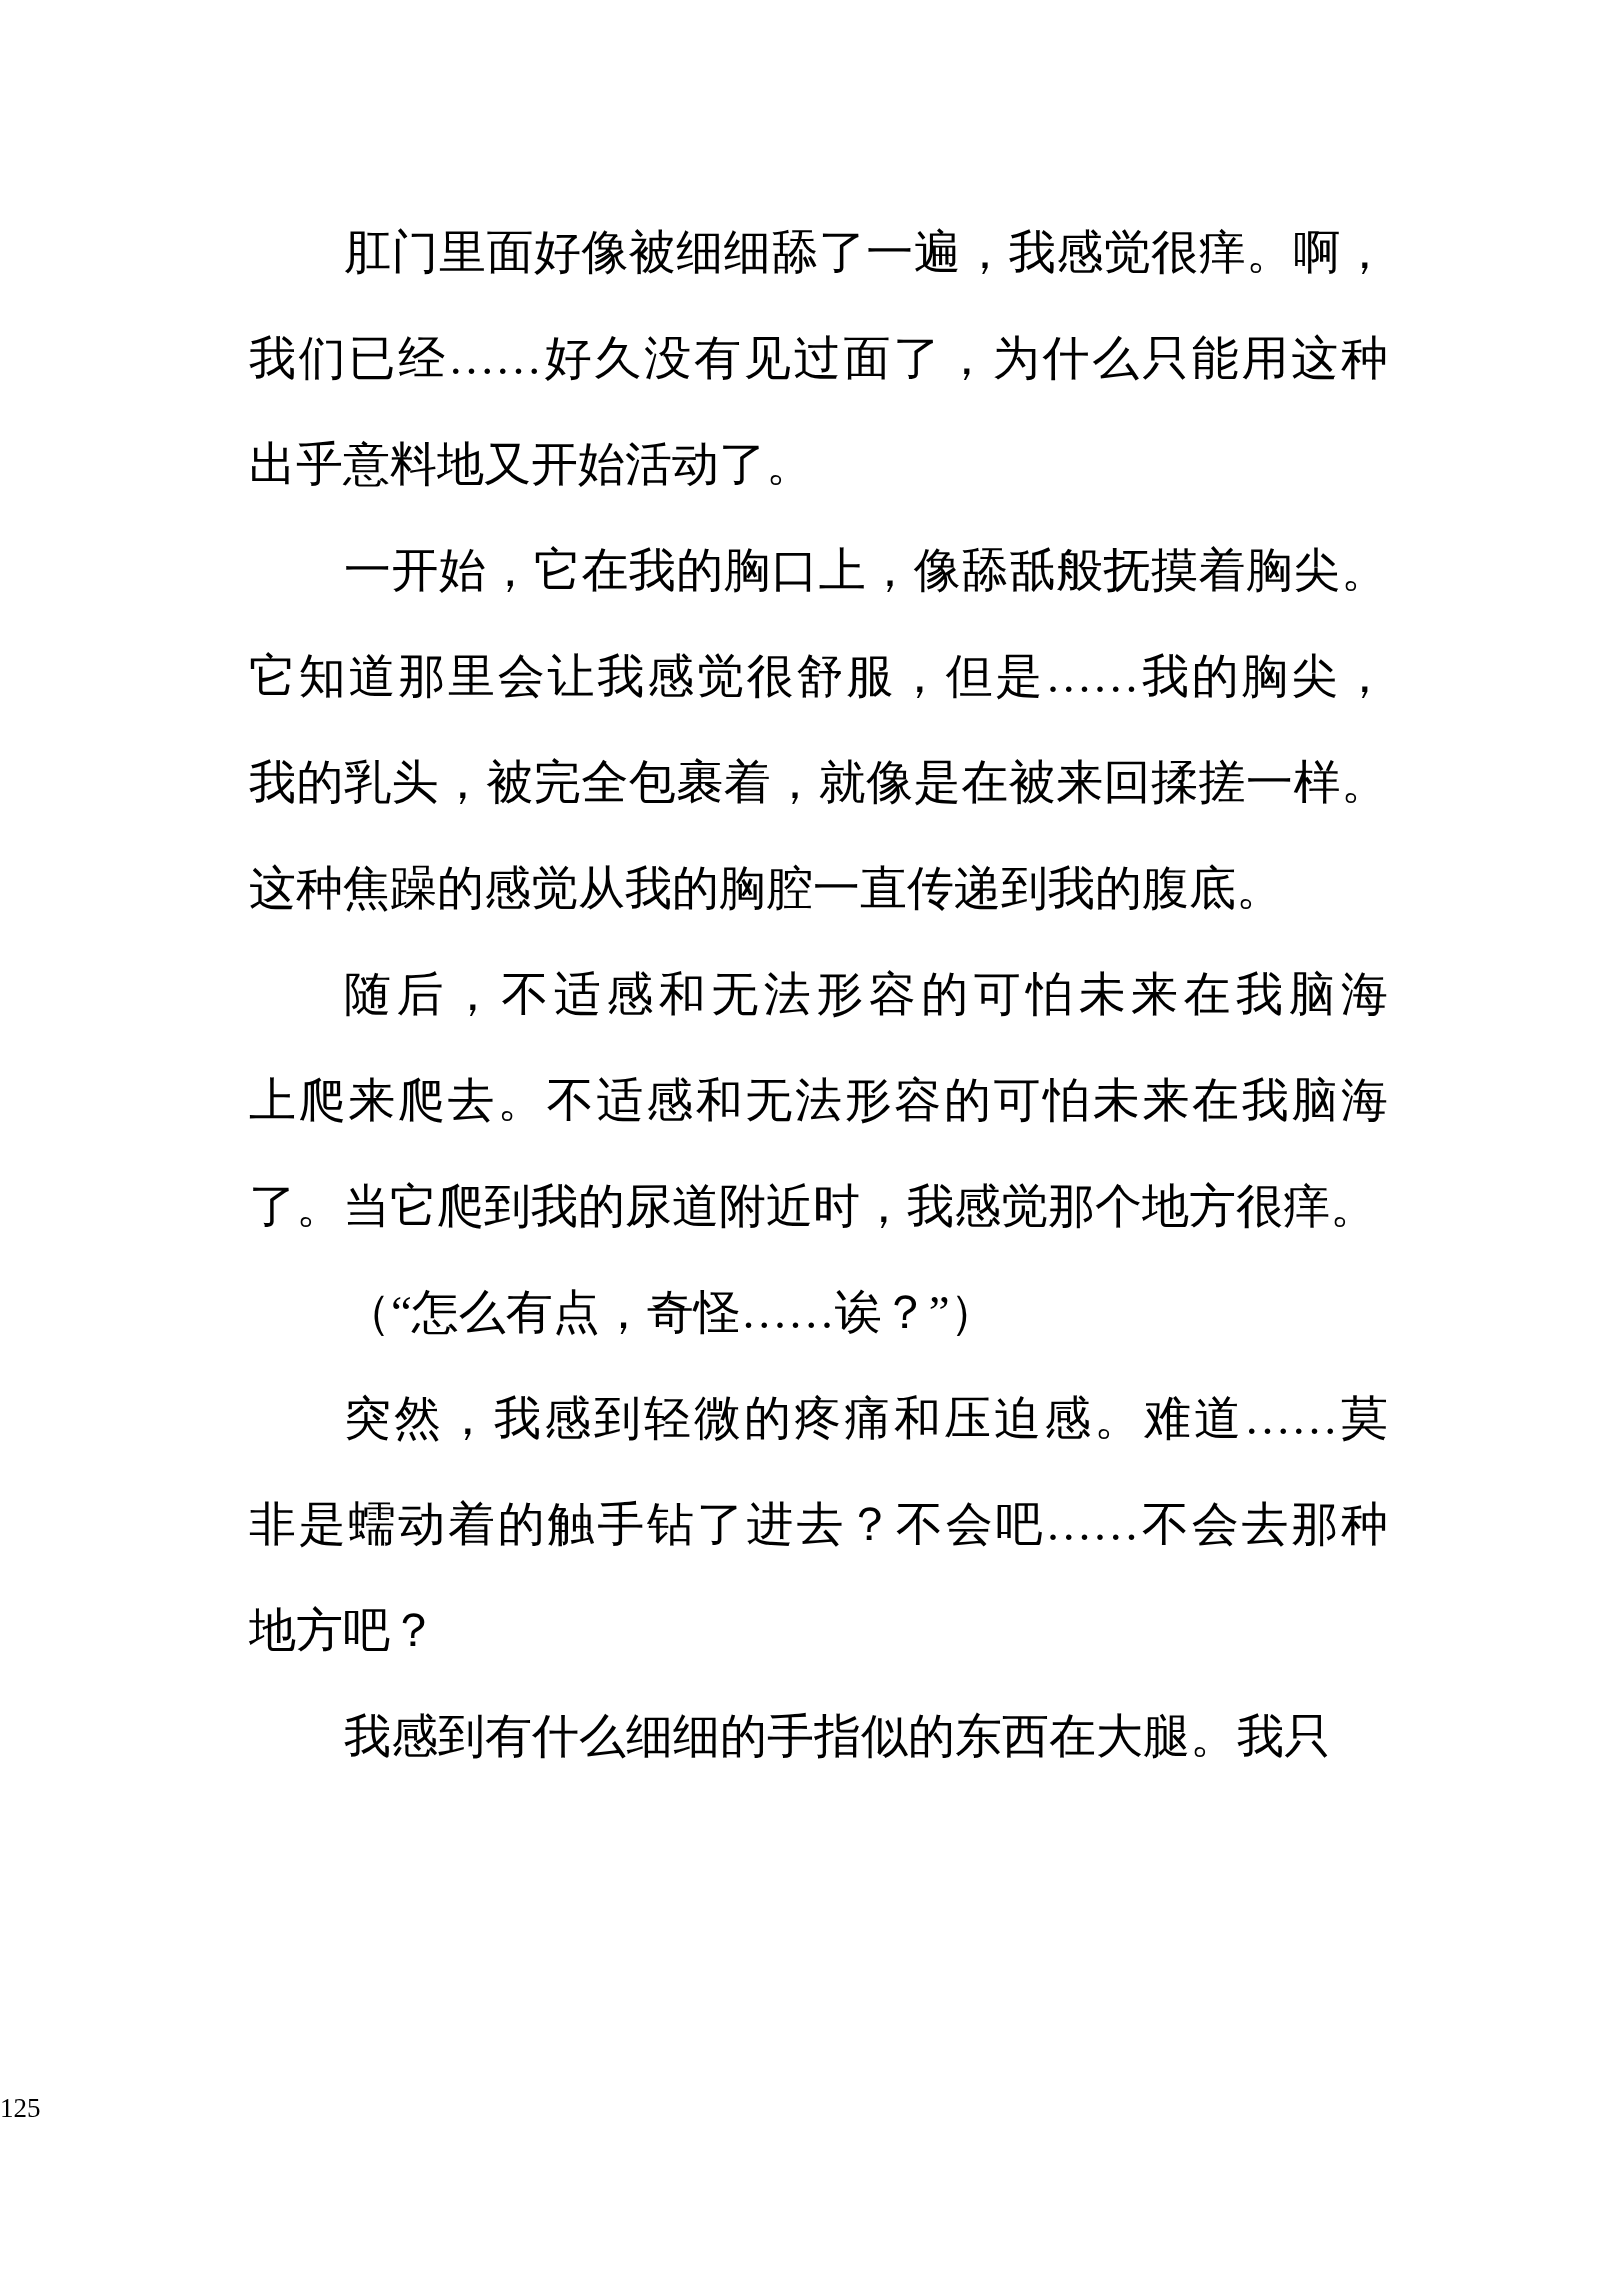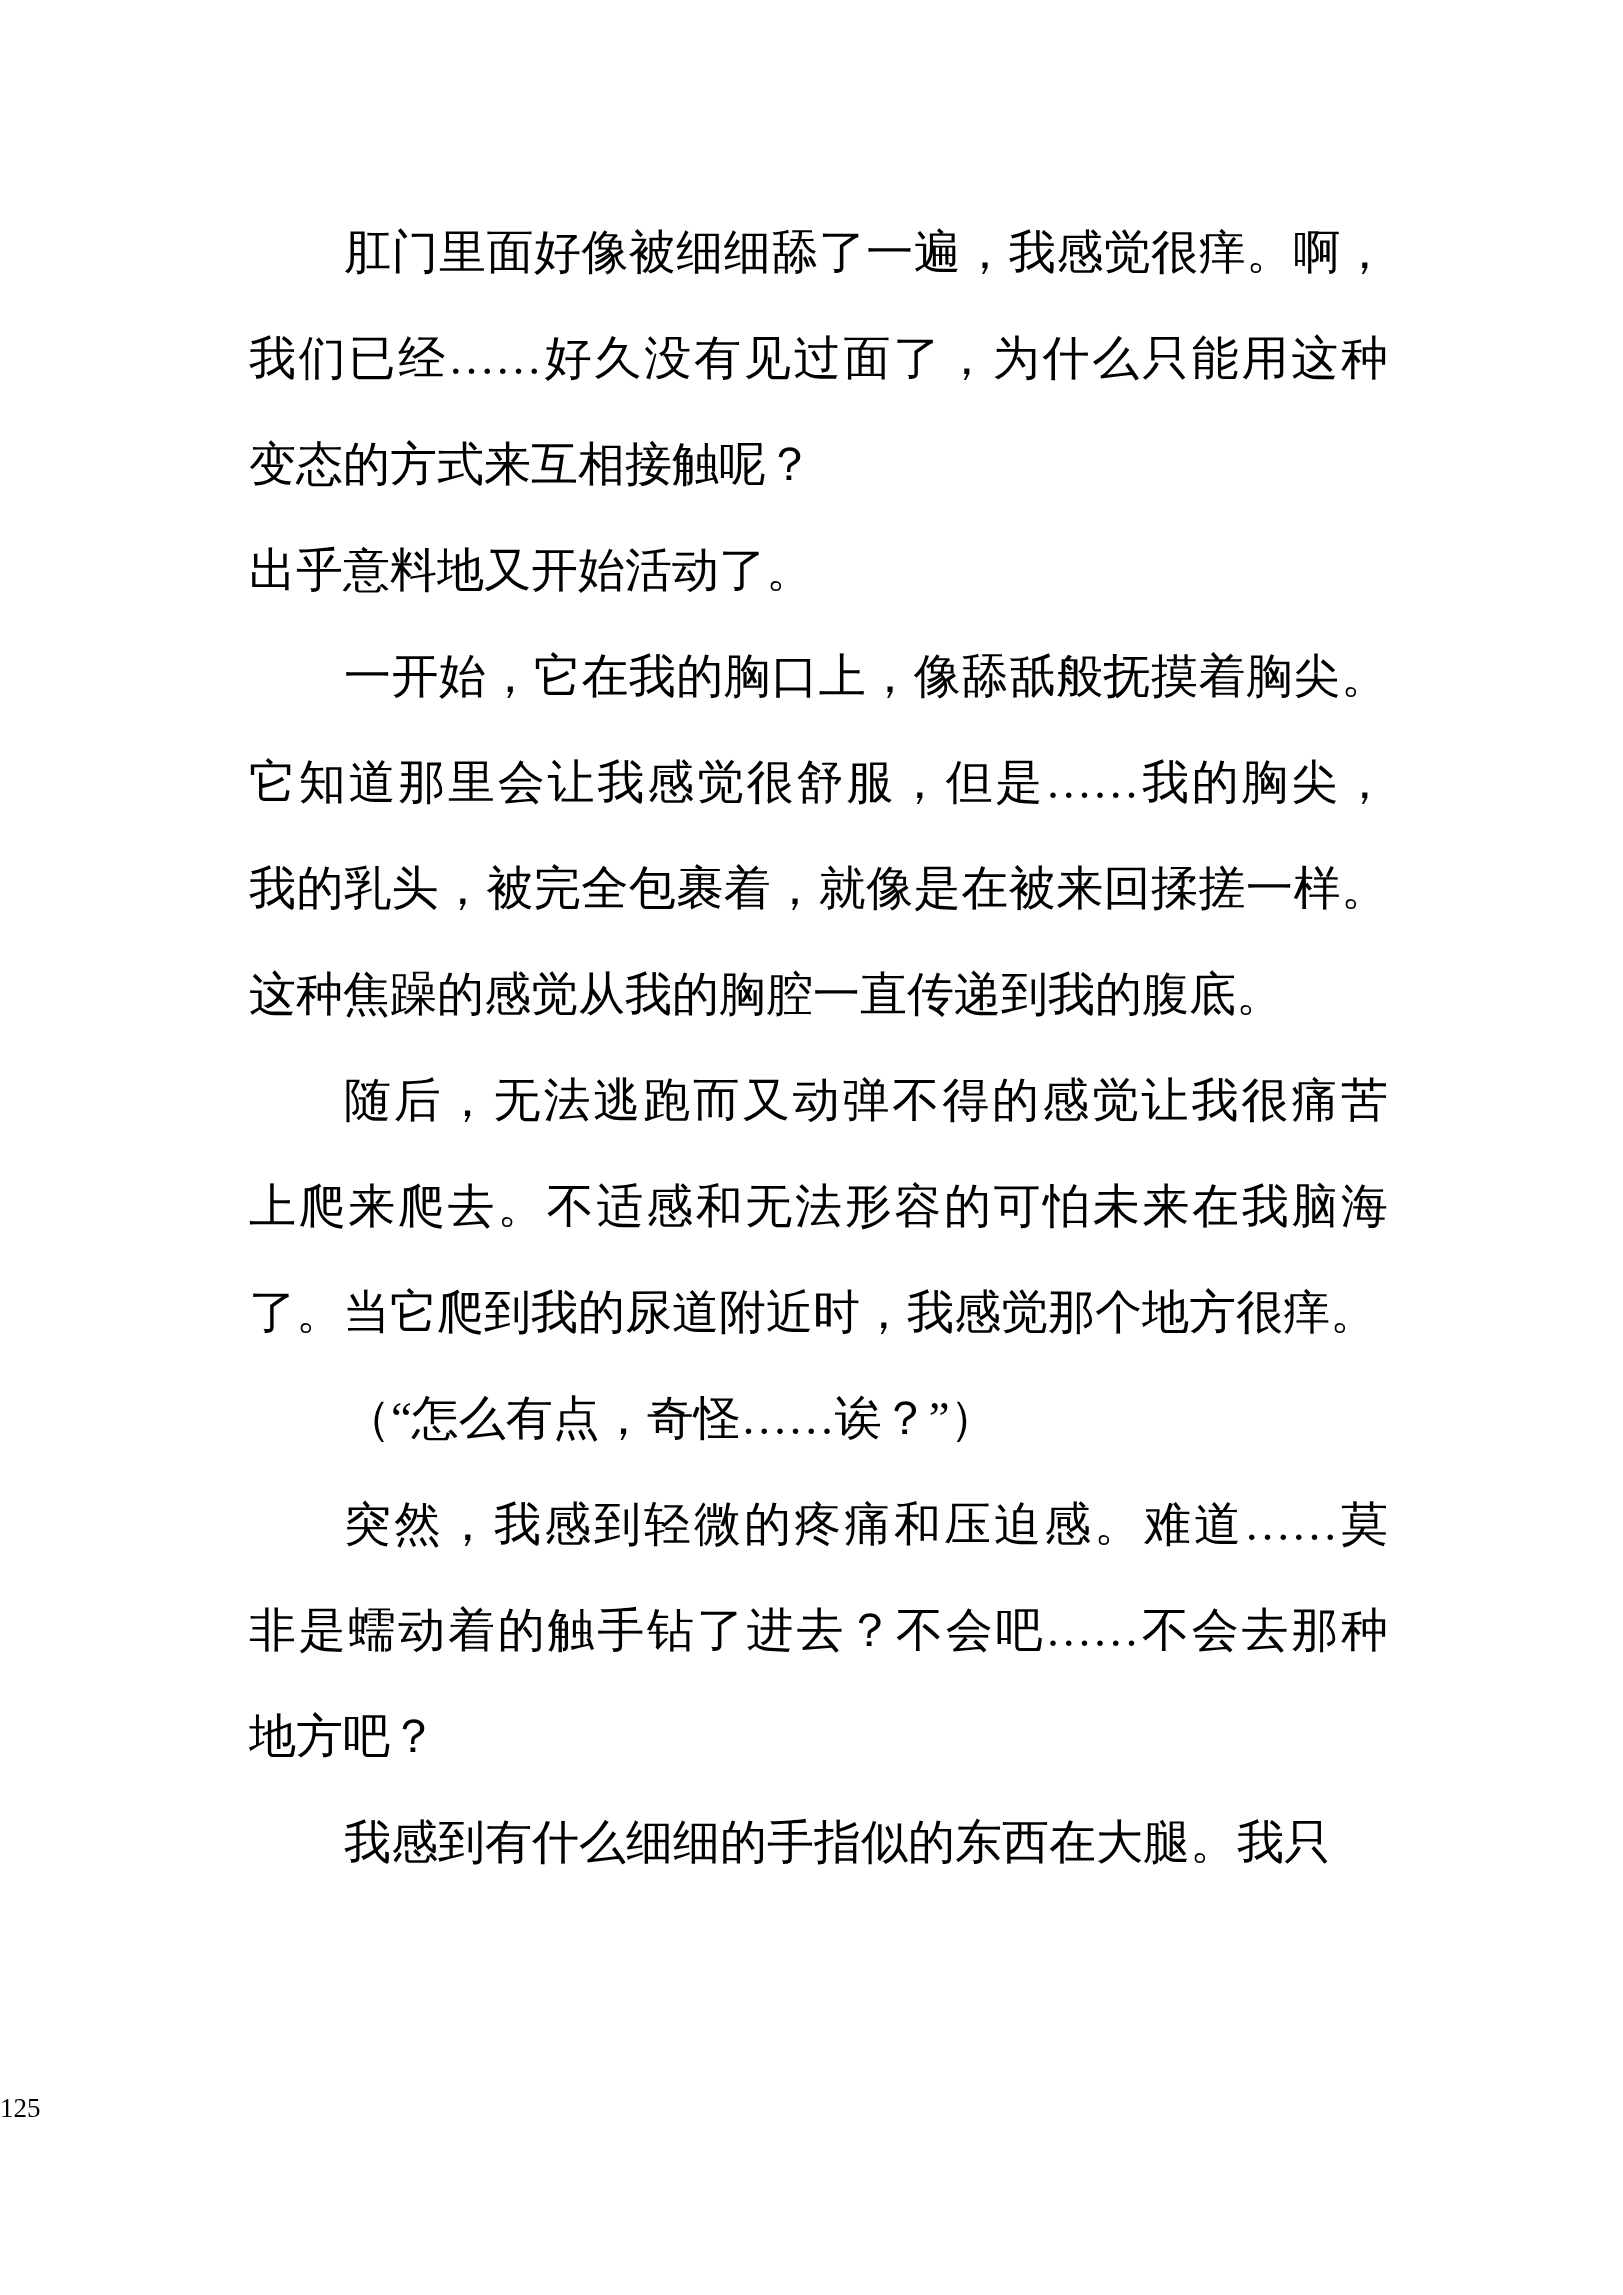--- a/index.html
+++ b/index.html
@@ -50,30 +50,29 @@
   }
 </style>
 </head>
 <body>
 
 <div class="page">
   <div class="text-block">
 
     <div class="line start fill">肛门里面好像被细细舔了一遍，我感觉很痒。啊，</div>
     <div class="line fill">我们已经……好久没有见过面了，为什么只能用这种</div>
-    <div class="line">变态的方式来互相接触呢？</div>
 
     <div class="line">出乎意料地又开始活动了。</div>
 
     <div class="line start fill">一开始，它在我的胸口上，像舔舐般抚摸着胸尖。</div>
     <div class="line fill">它知道那里会让我感觉很舒服，但是……我的胸尖，</div>
     <div class="line fill">我的乳头，被完全包裹着，就像是在被来回揉搓一样。</div>
     <div class="line">这种焦躁的感觉从我的胸腔一直传递到我的腹底。</div>
 
-    <div class="line start fill">随后，无法逃跑而又动弹不得的感觉让我很痛苦</div>
+    <div class="line start fill">随后，不适感和无法形容的可怕未来在我脑海</div>
     <div class="line fill">上爬来爬去。不适感和无法形容的可怕未来在我脑海</div>
     <div class="line">了。当它爬到我的尿道附近时，我感觉那个地方很痒。</div>
 
     <div class="line start">（“怎么有点，奇怪……诶？”）</div>
 
     <div class="line start fill">突然，我感到轻微的疼痛和压迫感。难道……莫</div>
     <div class="line fill">非是蠕动着的触手钻了进去？不会吧……不会去那种</div>
     <div class="line">地方吧？</div>
 
     <div class="line start">我感到有什么细细的手指似的东西在大腿。我只</div>

